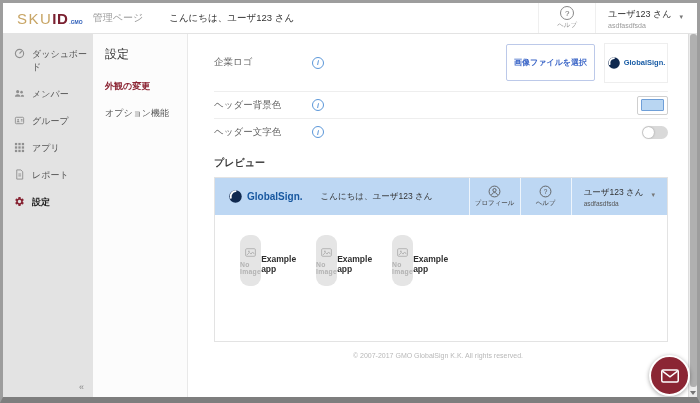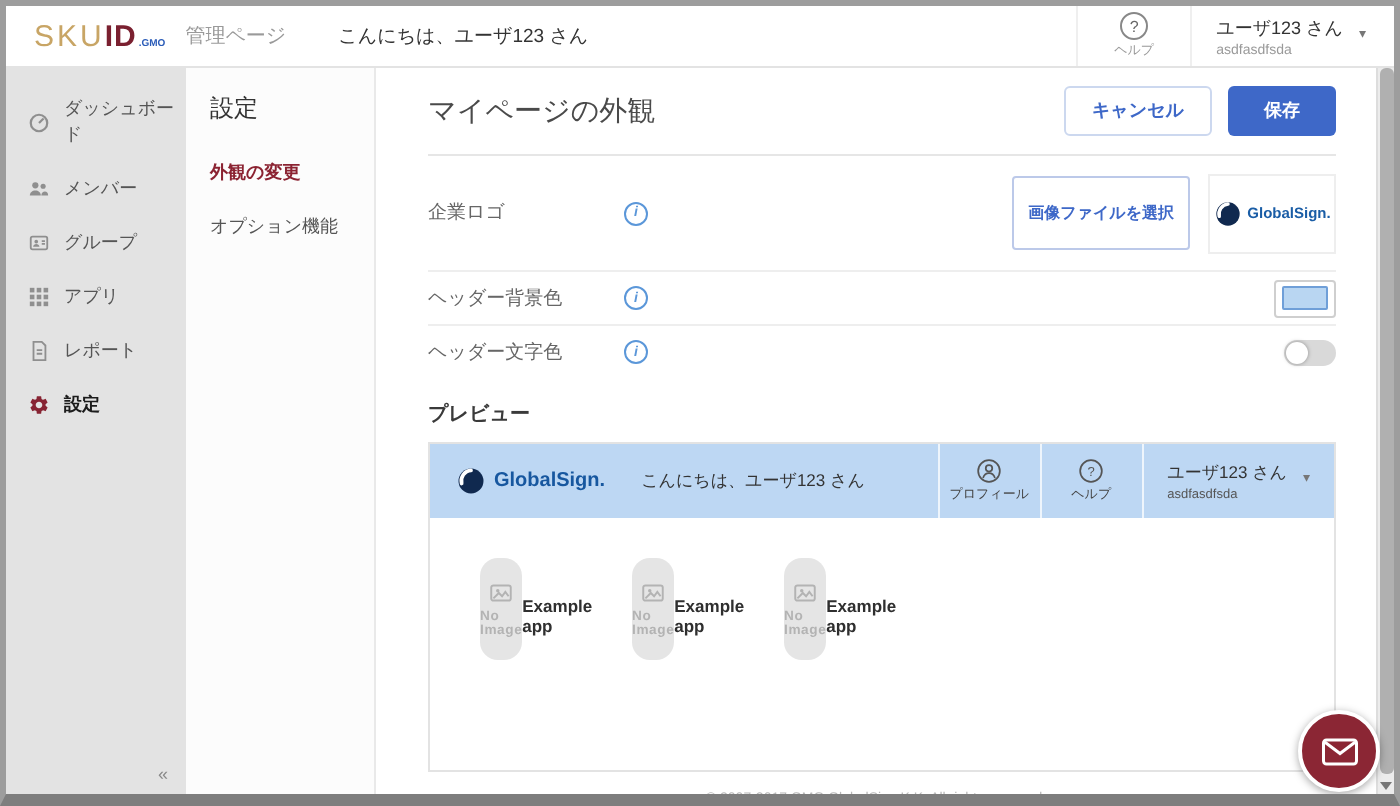--- a/index.html
+++ b/index.html
@@ -19,21 +19,21 @@
   .qcircle{width:12px;height:12px;border:1px solid #888;border-radius:50%;font-size:8px;color:#666;display:flex;align-items:center;justify-content:center;}
   .mini-lbl{font-size:6.5px;color:#999;}
   .user-menu{height:100%;border-left:1px solid #efefef;padding:0 14px 0 12px;display:flex;flex-direction:column;justify-content:center;cursor:pointer;}
   .name-row{display:flex;align-items:flex-end;font-size:9px;color:#333;gap:8px;}
   .caret{font-size:7px;color:#777;}
   .user-org{font-size:7px;color:#999;margin-top:1px;}
 
   
   .body{flex:1;display:flex;min-height:0;position:relative;}
   .sidebar{width:90px;min-width:90px;background:#e3e3e3;position:relative;padding-top:7px;}
-  .nav-item{display:flex;align-items:center;gap:7px;padding:7px 4px 7px 11px;font-size:9px;color:#555;cursor:pointer;}
+  .nav-item{display:flex;align-items:flex-start;gap:7px;padding:7px 4px 7px 11px;font-size:9px;color:#555;cursor:pointer;}
   .nav-item svg{width:11px;height:11px;color:#8f8f8f;flex:none;}
   .nav-item.active{color:#1c1c1c;font-weight:700;}
   .nav-item.active svg{color:#872433;}
   .collapse{position:absolute;bottom:5px;right:9px;font-size:9px;color:#888;cursor:pointer;}
 
   .subsidebar{width:94px;min-width:94px;background:#fcfcfc;border-right:1px solid #e9e9e9;}
   .sub-title{font-size:12px;color:#333;padding:12px 0 10px 12px;}
   .sub-item{font-size:9px;color:#555;padding:7px 4px 7px 12px;cursor:pointer;}
   .sub-item.active{color:#8b2332;font-weight:700;}
 
@@ -185,25 +185,20 @@
 
       <div class="subsidebar">
         <div class="sub-title">設定</div>
         <div class="sub-item active">外観の変更</div>
         <div class="sub-item">オプション機能</div>
       </div>
 
       <div class="main">
         <div class="main-inner">
 
-          <div class="main-header">
-            <div class="page-title">マイページの外観</div>
-            <button class="btn btn-cancel">キャンセル</button>
-            <button class="btn btn-save">保存</button>
-          </div>
 
           <div class="form-row row-logo">
             <span class="field-label">企業ロゴ</span>
             <span class="info">i</span>
             <div class="spacer"></div>
             <button class="btn-file">画像ファイルを選択</button>
             <div class="logo-box">
               <svg class="gs-mark" viewBox="0 0 24 24">
                   <use href="#gs-logo"></use>
                 </svg>

